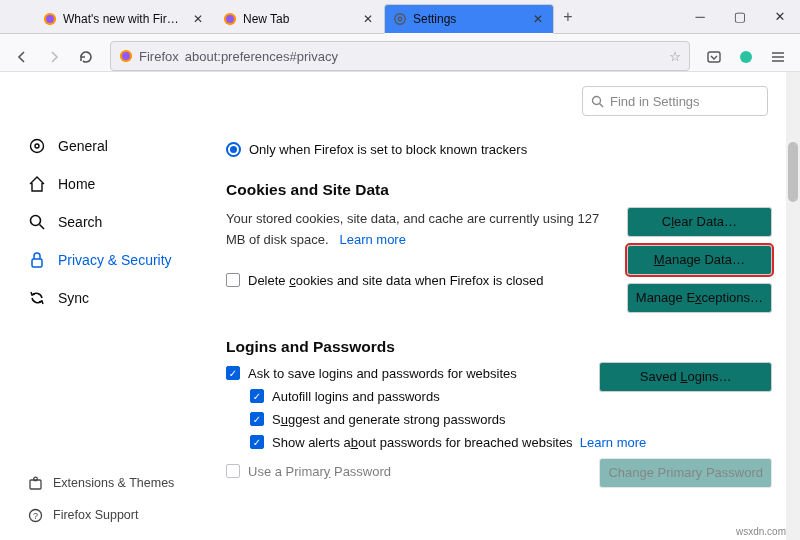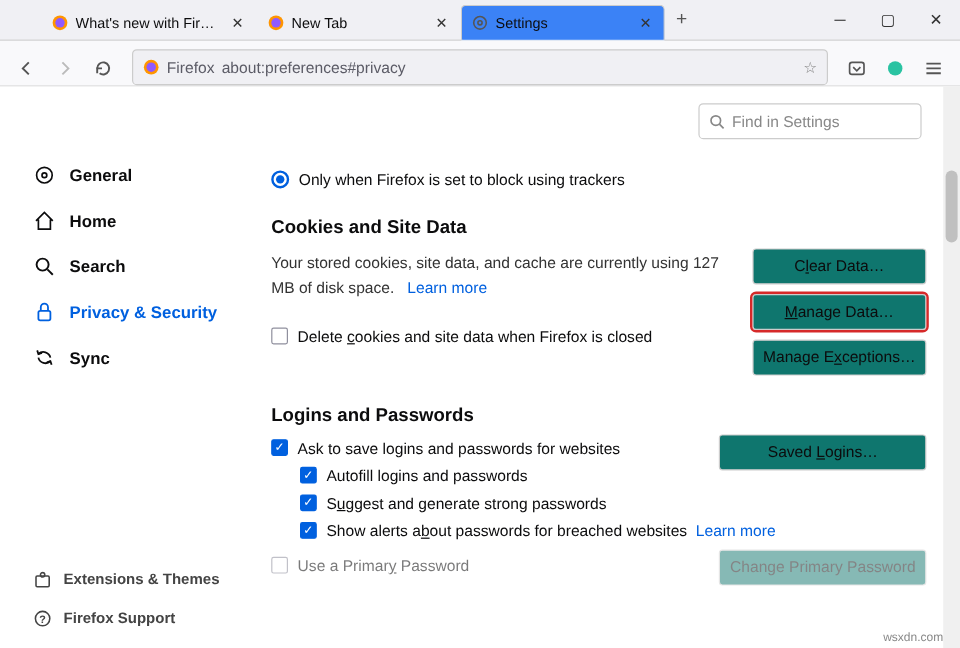--- a/index.html
+++ b/index.html
@@ -22,21 +22,21 @@
 .navbtn { width: 28px; height: 28px; display: flex; align-items: center; justify-content: center; color: #555; border-radius: 4px; }
 .navbtn.disabled { color: #bbb; }
 .urlbar { flex: 1; height: 30px; margin: 0 6px; background: #f0f0f4; border: 1px solid #ccc; border-radius: 4px; display: flex; align-items: center; padding: 0 8px; gap: 6px; font-size: 13px; }
 .urlbar .fx { width: 14px; height: 14px; }
 .urlbar .pill { color: #5b5b66; }
 .urlbar .addr { color: #5b5b66; flex: 1; }
 .urlbar .star { color: #888; }
 
 
 .content { display: flex; height: calc(540px - 72px); position: relative; }
-.sidebar { width: 208px; padding: 56px 0 0 18px; display: flex; flex-direction: column; gap: 2px; font-weight: bold; }
+.sidebar { width: 208px; padding: 56px 0 0 18px; display: flex; flex-direction: column; gap: 2px; }
 .sideitem { display: flex; align-items: center; gap: 12px; height: 36px; padding: 0 10px; border-radius: 4px; color: #0c0c0d; font-size: 14px; }
 .sideitem.active { color: #0060df; }
 .sideitem .icon { width: 18px; height: 18px; display: flex; align-items: center; justify-content: center; }
 .sidebar .spacer { flex: 1; }
 .sidefoot { display: flex; align-items: center; gap: 10px; height: 30px; padding: 0 10px; color: #444; font-size: 12.5px; }
 
 .main { flex: 1; padding: 14px 28px 0 18px; overflow-y: auto; position: relative; }
 .findbox { position: absolute; top: 14px; right: 32px; width: 186px; height: 30px; border: 1px solid #ccc; border-radius: 4px; display: flex; align-items: center; padding: 0 8px; gap: 6px; color: #888; font-size: 13px; }
 
 .radio-row { display: flex; align-items: center; gap: 8px; margin: 56px 0 24px 0; }
@@ -220,21 +220,21 @@
     <div class="findbox">
       <svg width="13" height="13" viewBox="0 0 13 13">
           <circle cx="5.5" cy="5.5" r="4" fill="none" stroke="#888" stroke-width="1.4"></circle>
           <line x1="8.5" y1="8.5" x2="12" y2="12" stroke="#888" stroke-width="1.4"></line>
         </svg>
       <span>Find in Settings</span>
     </div>
 
     <div class="radio-row">
       <span class="radio"></span>
-      <span>Only when Firefox is set to block using trackers</span>
+      <span>Only when Firefox is set to block known trackers</span>
     </div>
 
     <div class="section">
       <h3>Cookies and Site Data</h3>
       <p class="desc">
         <span>Your stored cookies, site data, and cache are currently using 127 MB of disk space.</span>&nbsp;&nbsp;&nbsp;<span class="link">Learn more</span>
       </p>
       <div class="checkbox-row" style="margin-top:22px">
         <span class="checkbox"></span>
         <span>Delete <span class="u">c</span>ookies and site data when Firefox is closed</span>

